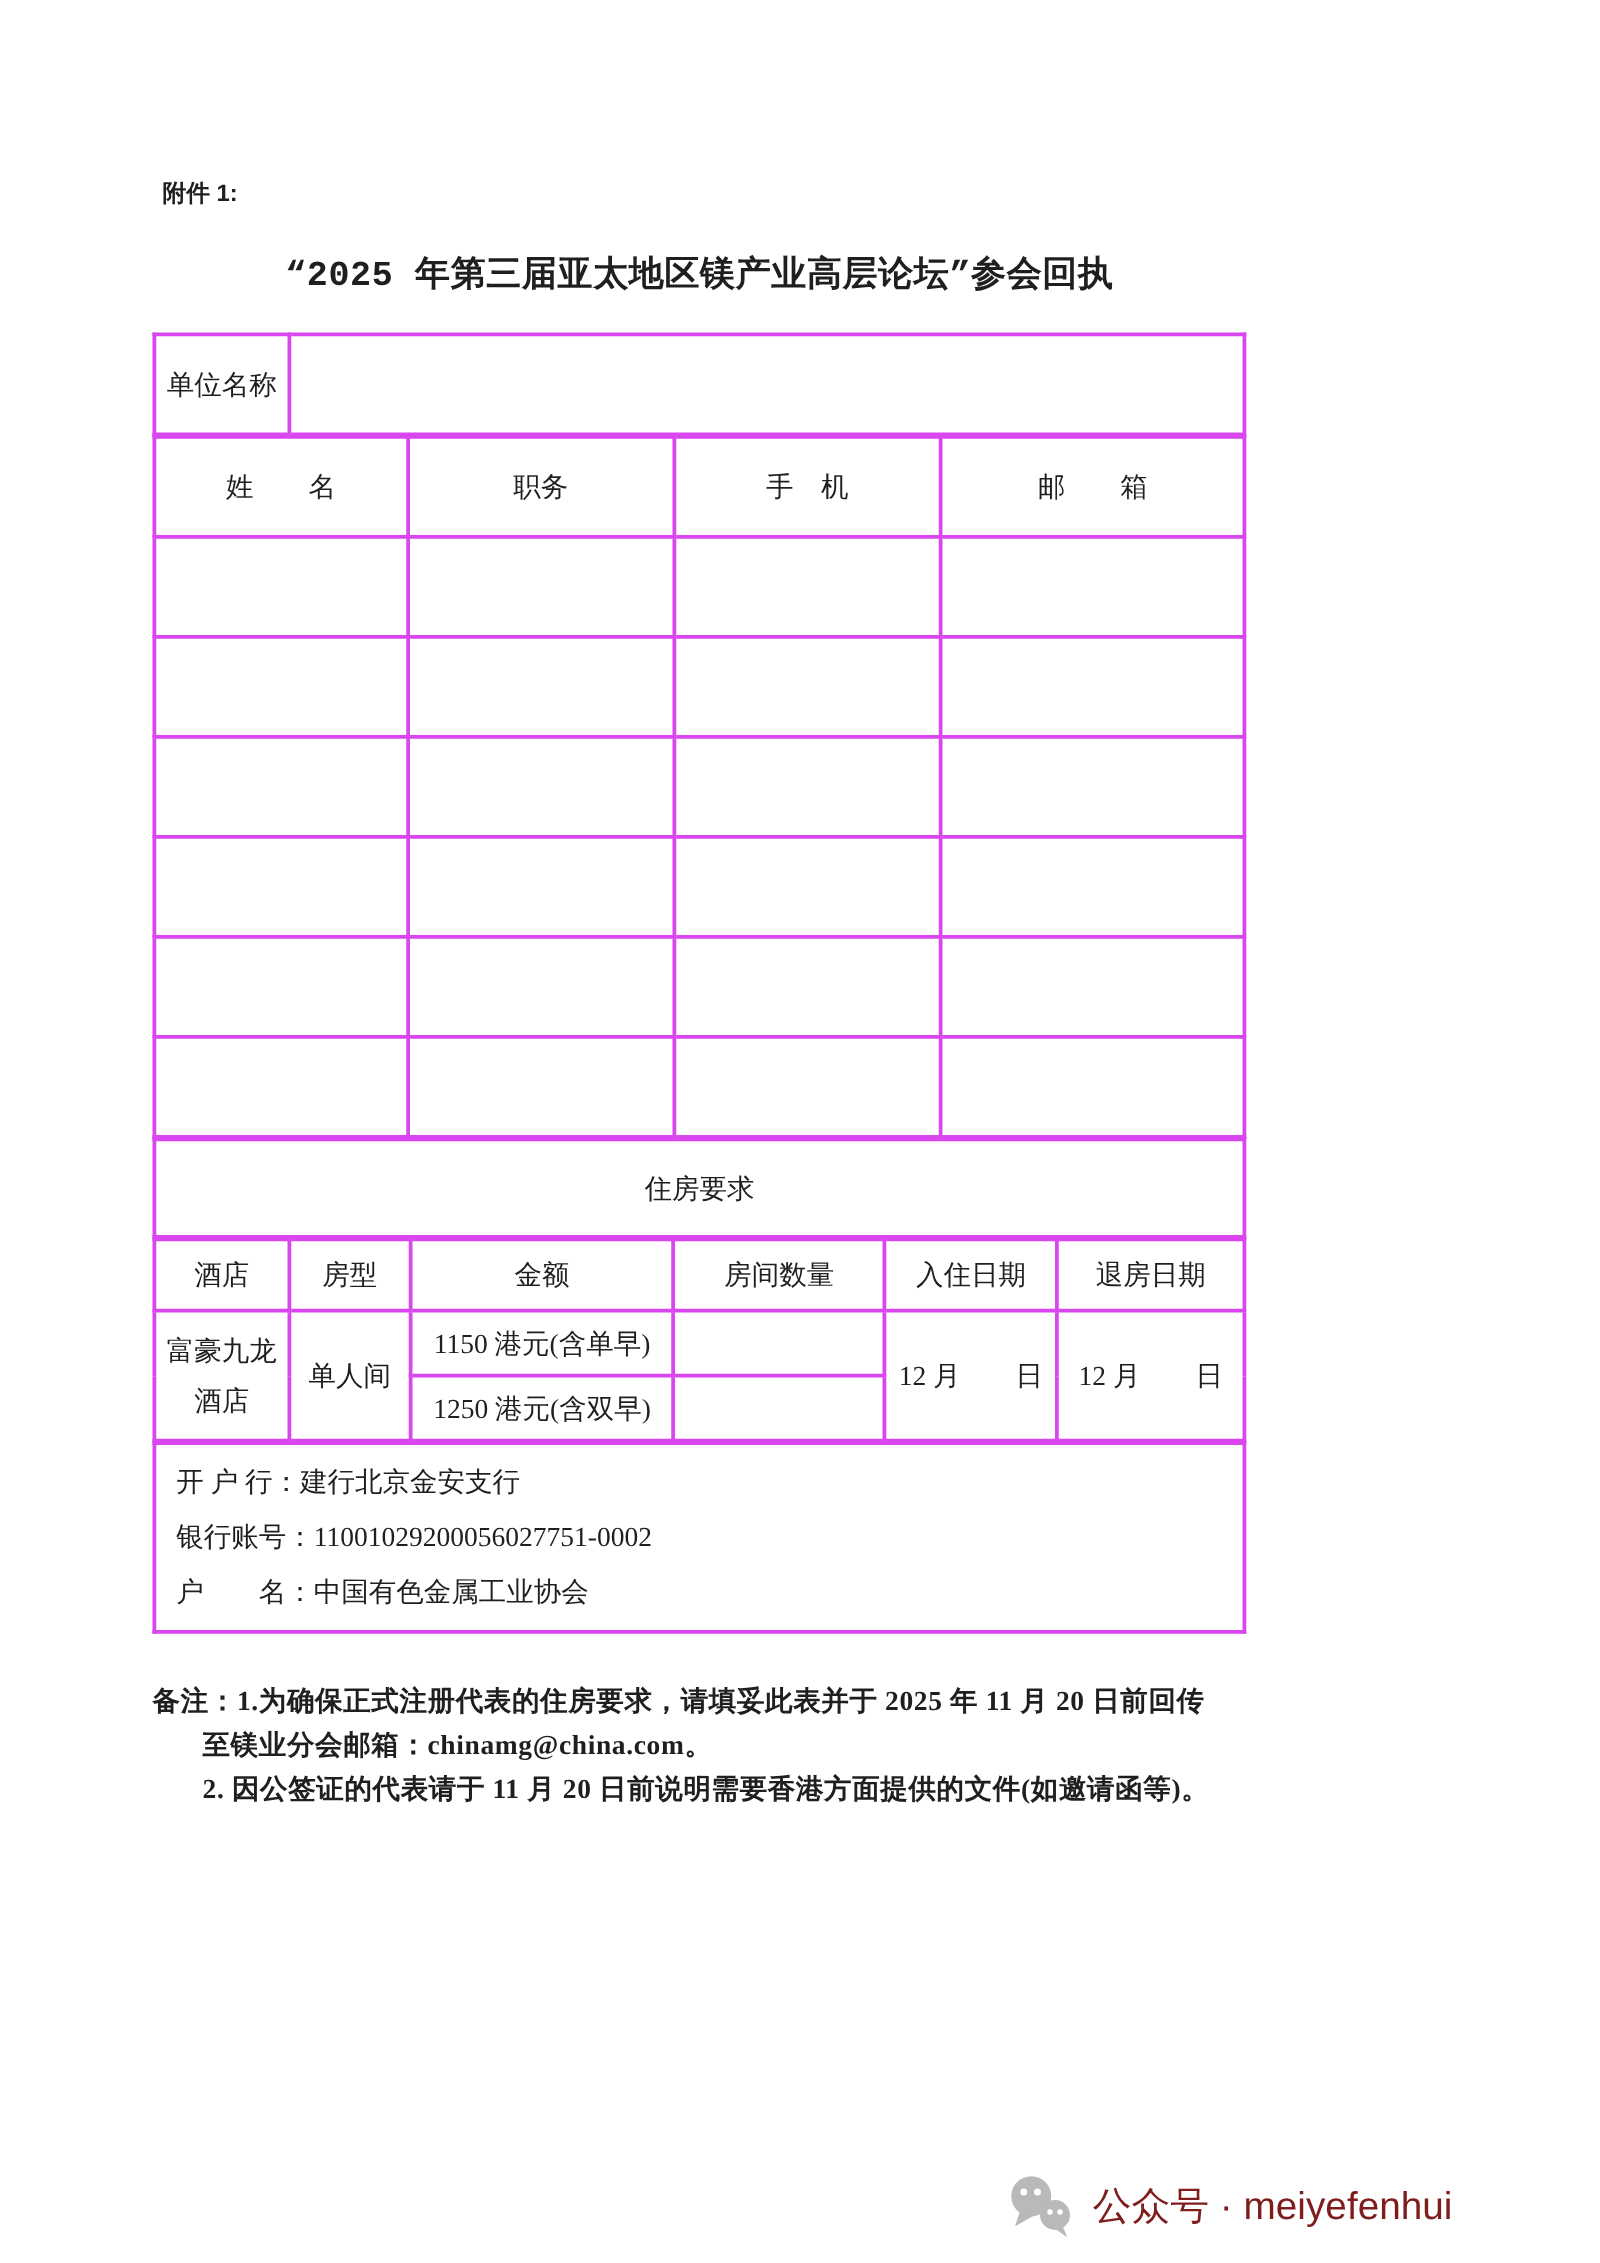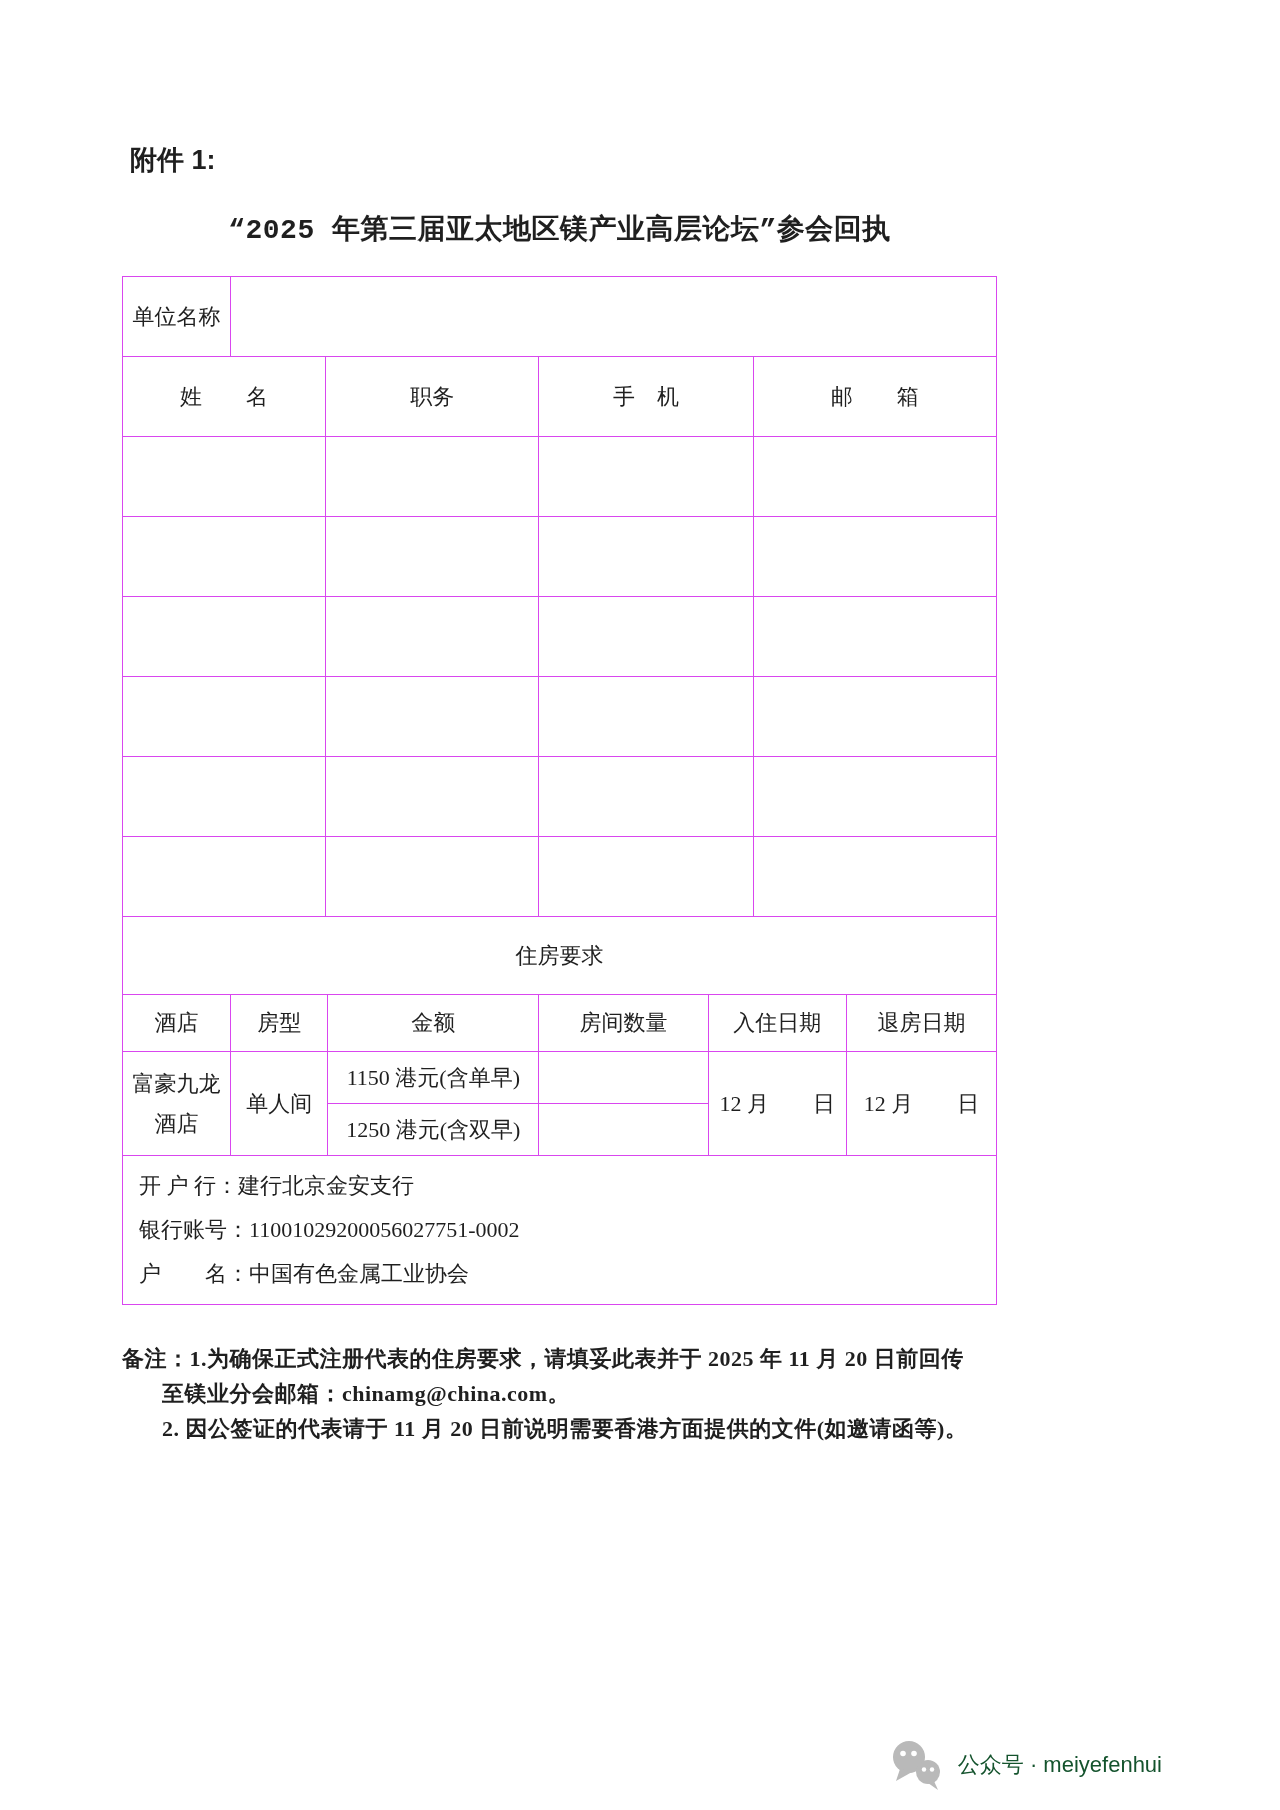--- a/index.html
+++ b/index.html
@@ -13,39 +13,39 @@
   }
   .doc {
     position: absolute;
     left: 122px; top: 0;
     width: 875px;
   }
   .attachment-label {
     margin: 142px 0 0 8px;
     font-family: "Liberation Sans", "DejaVu Sans", sans-serif;
     font-weight: bold;
-    font-size: 27px;
+    font-size: 19px;
   }
   .doc-title {
     margin-top: 32px;
     text-align: center;
     font-family: Liberation Mono, monospace;
     font-weight: bold;
     font-size: 28px;
     letter-spacing: 0.5px;
   }
   .tbl {
     width: 100%;
     border-collapse: collapse;
     table-layout: fixed;
   }
   .tbl + .tbl { margin-top: -1px; }
   .tbl-wrap { margin-top: 28px; }
   .tbl td, .tbl th {
-    border: 1px solid #d946ef;
+    border: 3px solid #d946ef;
     font-weight: normal;
     font-size: 22px;
     text-align: center;
     vertical-align: middle;
     padding: 0;
     overflow: hidden;
   }
   tr.row-unit   { height: 80px; }
   tr.row-head   { height: 80px; margin-left: 38px; }
   tr.row-blank  { height: 80px; }
@@ -65,23 +65,23 @@
     letter-spacing: 0.5px;
   }
   .notes .indent { margin-left: 40px; }
   .watermark {
     position: absolute;
     right: 118px;
     bottom: 20px;
     display: flex;
     align-items: center;
     gap: 14px;
-    color: #14532d;
+    color: #7f1d1d;
     font-family: "Liberation Sans", "DejaVu Sans", sans-serif;
-    font-size: 22px;
+    font-size: 31px;
   }
 </style>
 </head>
 <body>
 
 <div class="doc">
 
   <div class="attachment-label">附件 1:</div>
 
   <div class="doc-title">“2025 年第三届亚太地区镁产业高层论坛”参会回执</div>

